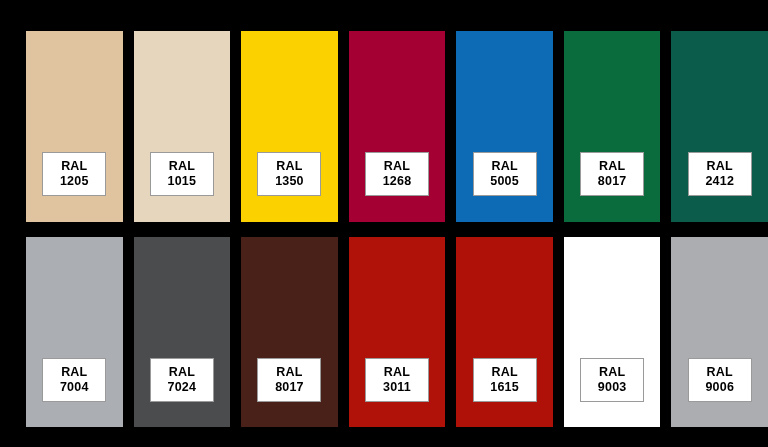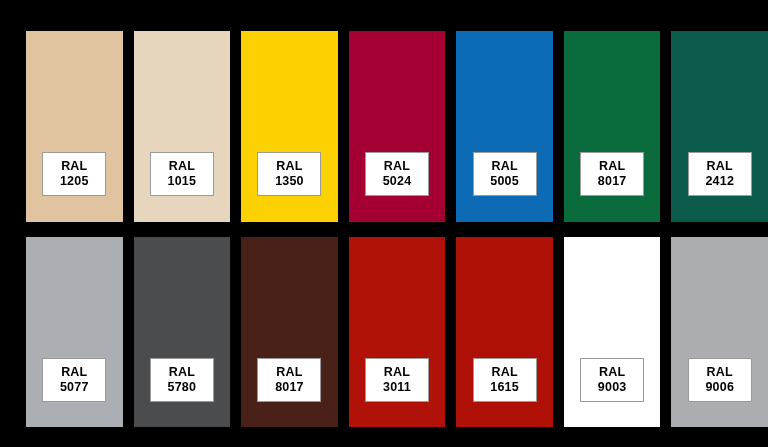--- a/index.html
+++ b/index.html
@@ -103,21 +103,21 @@
     <div class="swatch-cell" style="background: rgb(251, 210, 0);">
       <div class="swatch-label" style="background: rgb(255, 255, 255); border-color: rgb(154, 154, 154); color: rgb(0, 0, 0);">
         <span class="lbl-prefix">RAL</span>
         <span class="lbl-code">1350</span>
       </div>
     </div>
 
     <div class="swatch-cell" style="background: rgb(165, 0, 52);">
       <div class="swatch-label" style="background: rgb(255, 255, 255); border-color: rgb(154, 154, 154); color: rgb(0, 0, 0);">
         <span class="lbl-prefix">RAL</span>
-        <span class="lbl-code">5024</span>
+        <span class="lbl-code">1268</span>
       </div>
     </div>
 
     <div class="swatch-cell" style="background: rgb(12, 107, 180);">
       <div class="swatch-label" style="background: rgb(255, 255, 255); border-color: rgb(154, 154, 154); color: rgb(0, 0, 0);">
         <span class="lbl-prefix">RAL</span>
         <span class="lbl-code">5005</span>
       </div>
     </div>
 
@@ -135,28 +135,28 @@
       </div>
     </div>
 
   </div>
 
   <div class="swatch-row" id="swatch-row-2">
 
     <div class="swatch-cell" style="background: rgb(171, 174, 179);">
       <div class="swatch-label" style="background: rgb(255, 255, 255); border-color: rgb(154, 154, 154); color: rgb(0, 0, 0);">
         <span class="lbl-prefix">RAL</span>
-        <span class="lbl-code">5077</span>
+        <span class="lbl-code">7004</span>
       </div>
     </div>
 
     <div class="swatch-cell" style="background: rgb(75, 76, 78);">
       <div class="swatch-label" style="background: rgb(255, 255, 255); border-color: rgb(154, 154, 154); color: rgb(0, 0, 0);">
         <span class="lbl-prefix">RAL</span>
-        <span class="lbl-code">5780</span>
+        <span class="lbl-code">7024</span>
       </div>
     </div>
 
     <div class="swatch-cell" style="background: rgb(74, 33, 24);">
       <div class="swatch-label" style="background: rgb(255, 255, 255); border-color: rgb(154, 154, 154); color: rgb(0, 0, 0);">
         <span class="lbl-prefix">RAL</span>
         <span class="lbl-code">8017</span>
       </div>
     </div>
 

